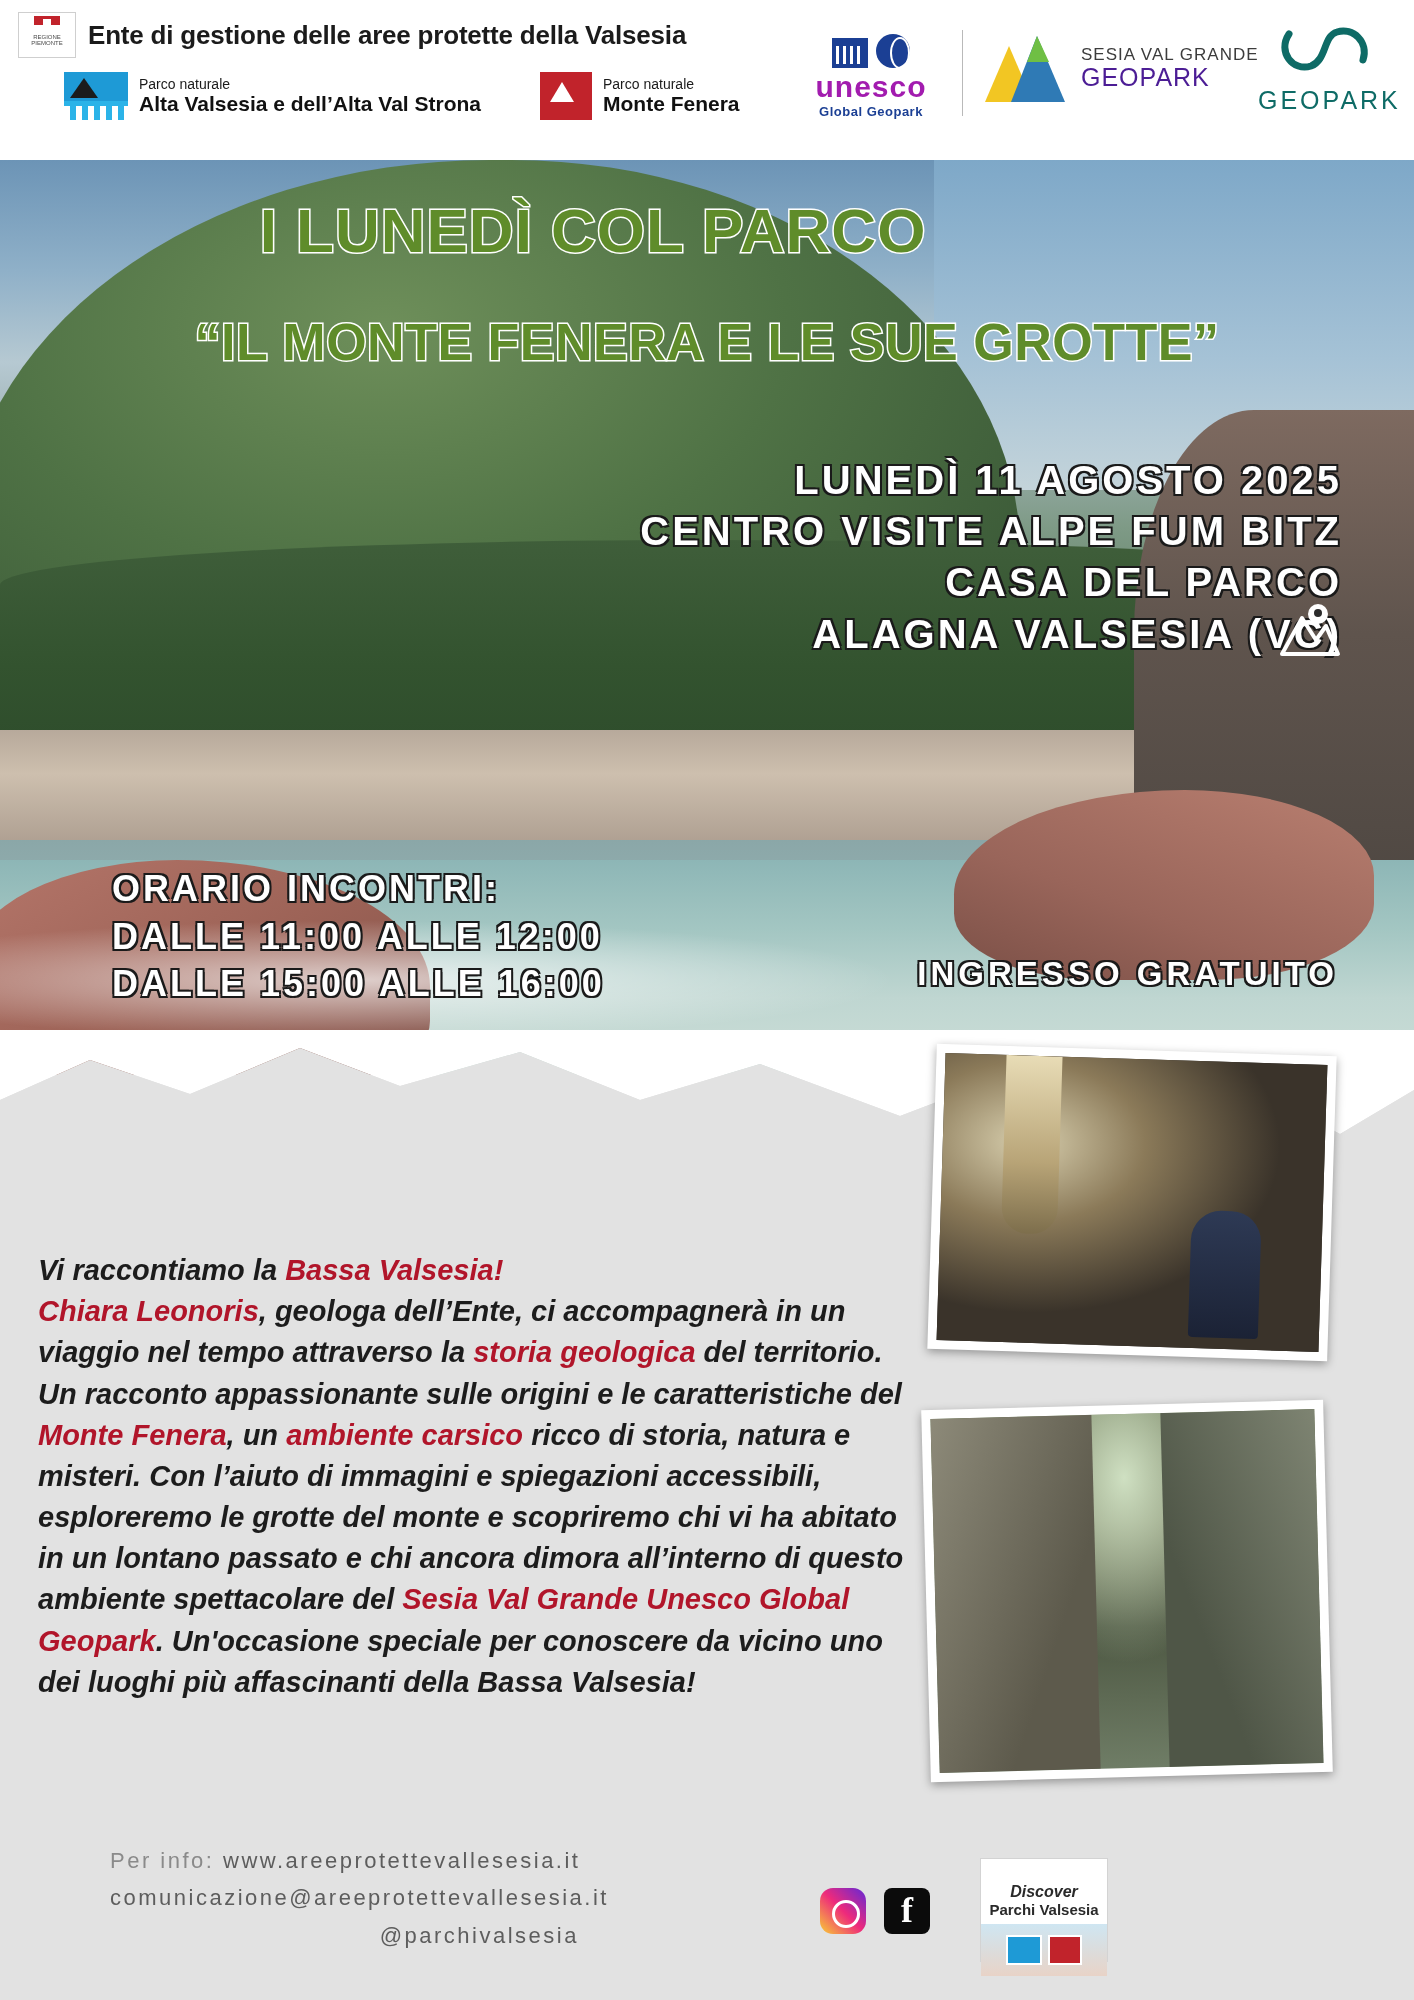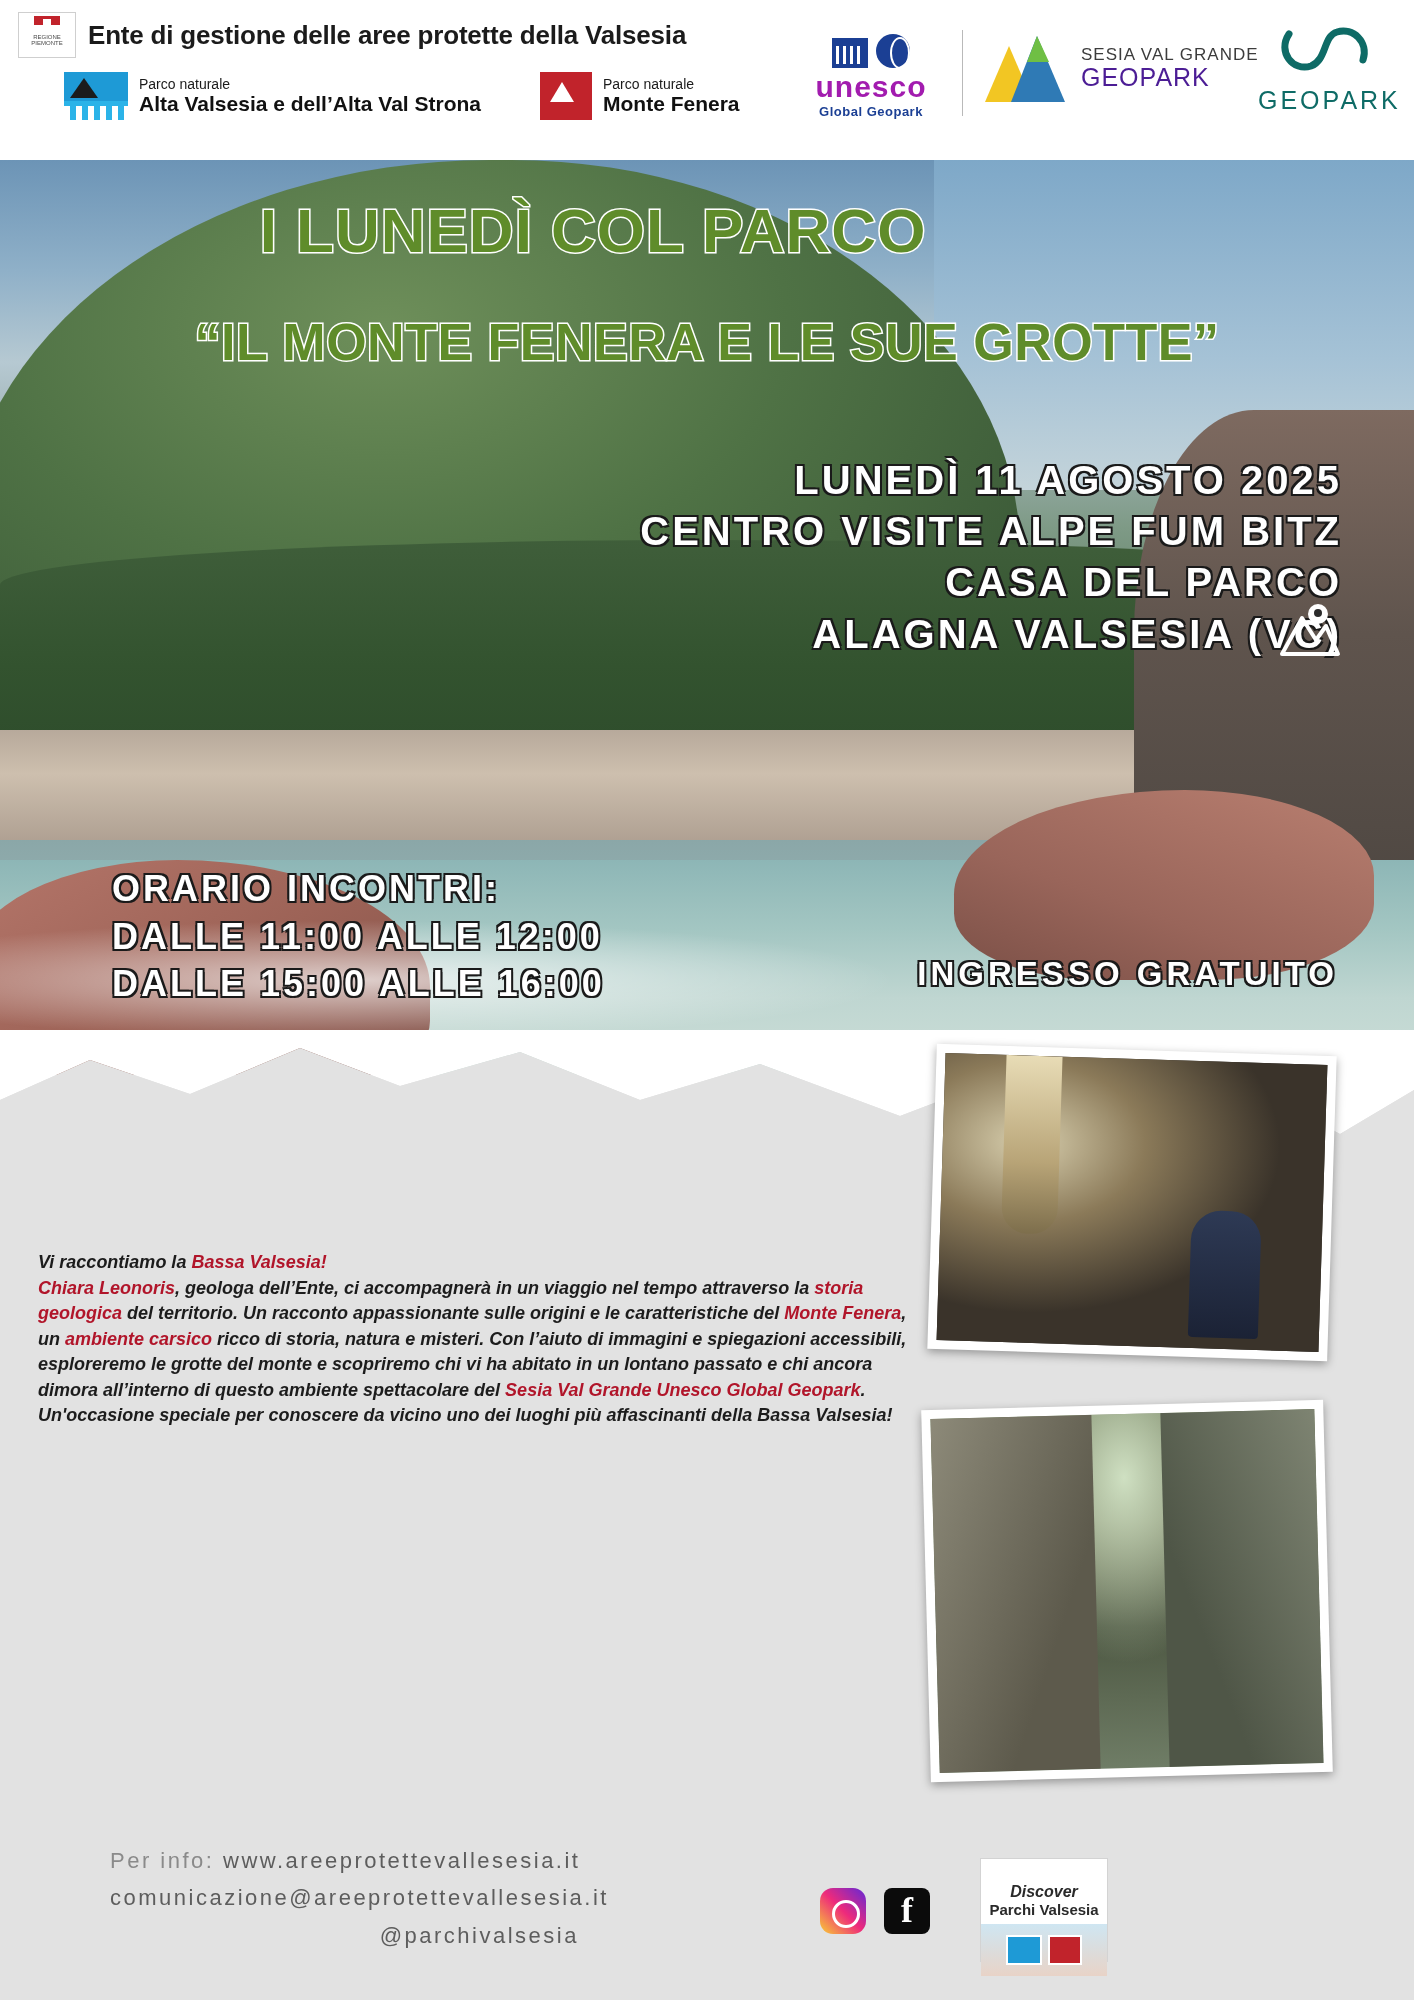--- a/index.html
+++ b/index.html
@@ -327,21 +327,21 @@
     width:1414px; height:925px;
     background:#e2e2e2;
     z-index: 4;
   }
 
   .body-text {
     position: absolute;
     left: 38px; top: 1250px;
     width: 880px;
     z-index: 12;
-    font-size: 18px;
+    font-size: 29px;
     font-style: italic;
     font-weight: bold;
     line-height: 1.42;
     color: #1c1c1c;
   }
   .body-text .hl { color: #b1152a; }
 
   
   .photo {
     position: absolute;

